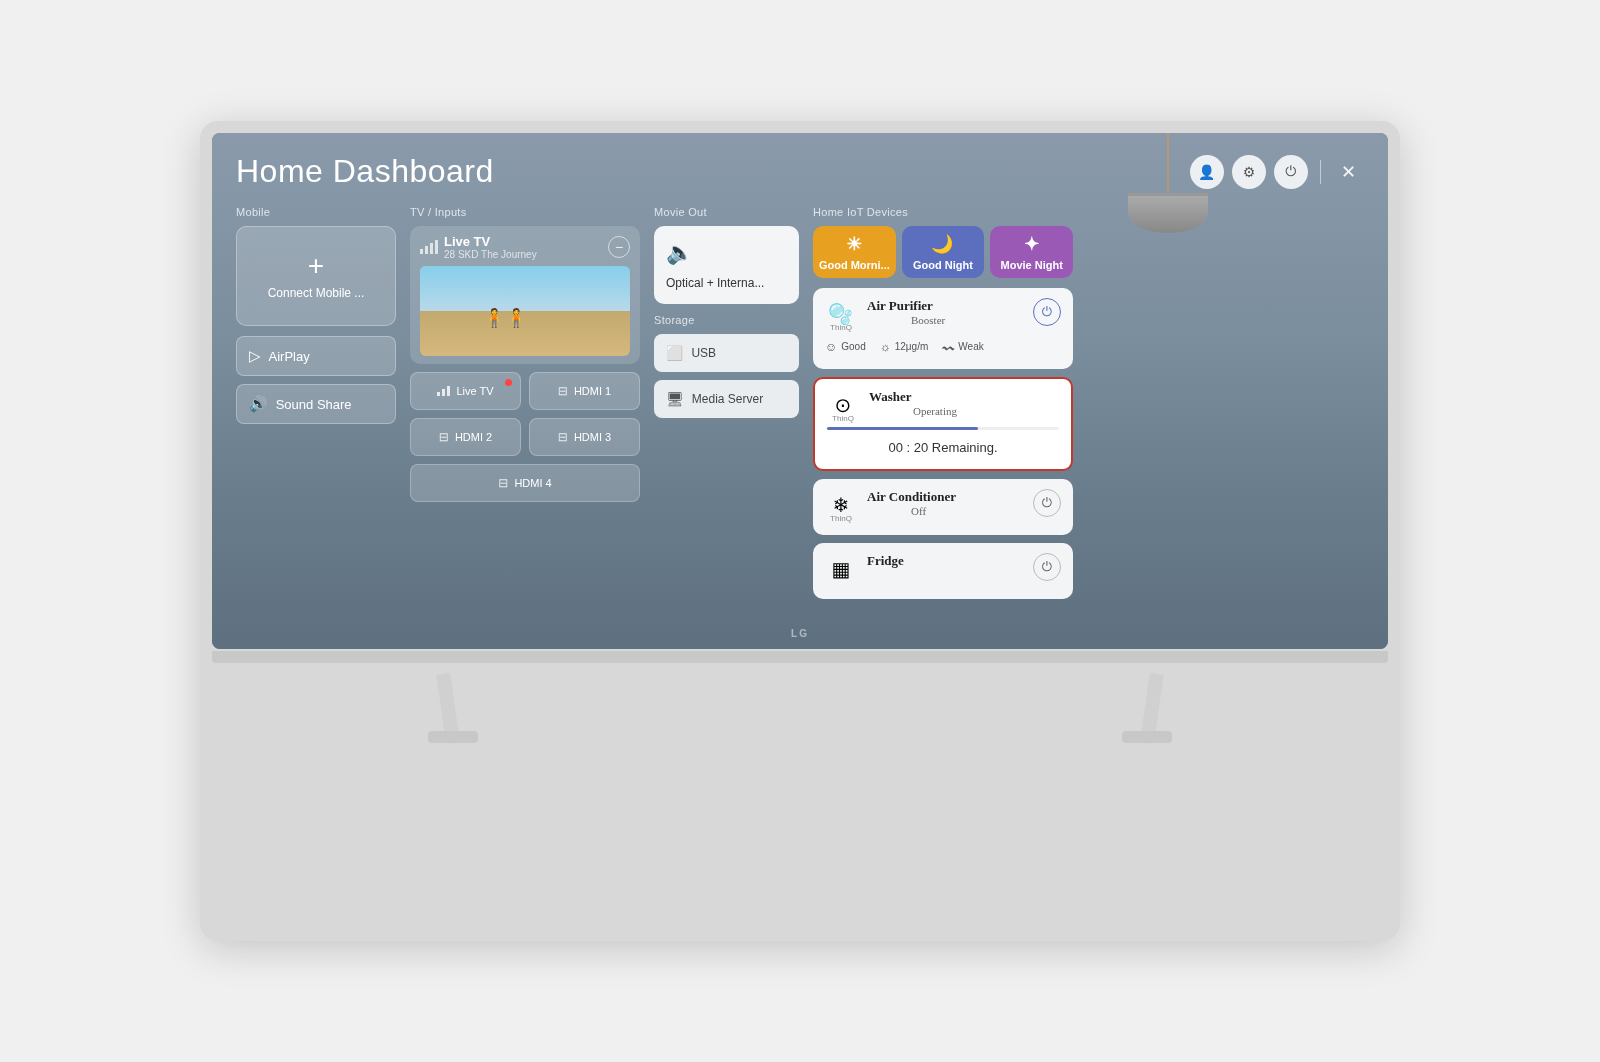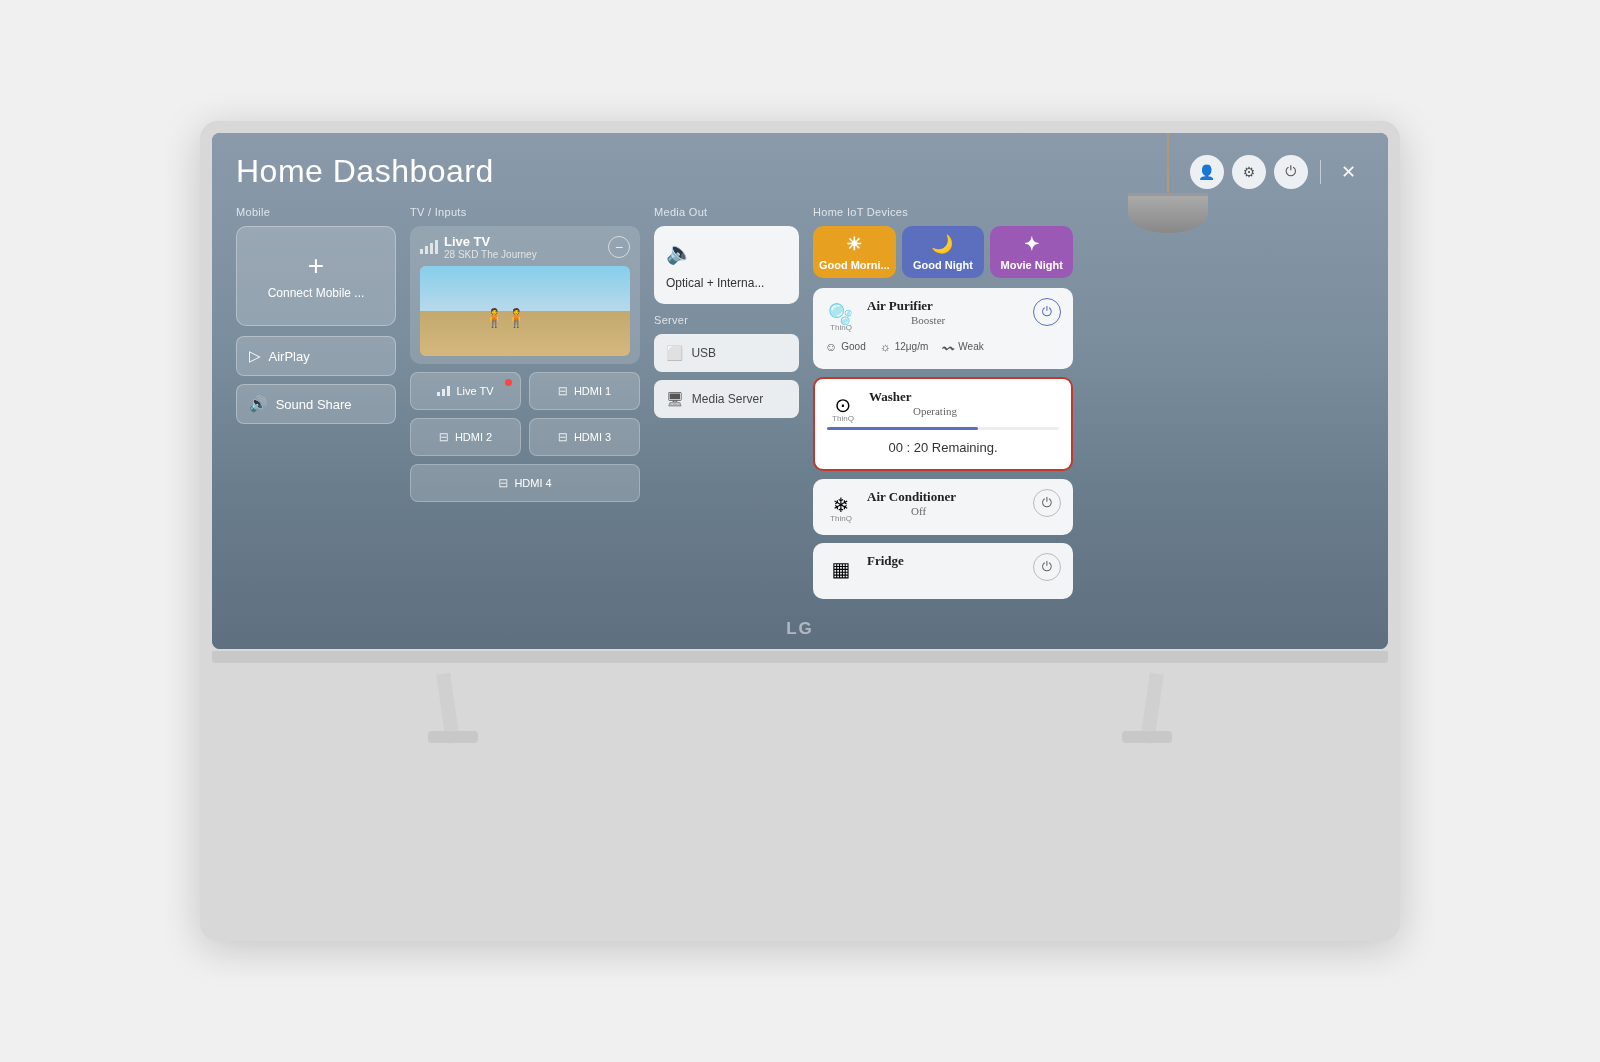--- a/index.html
+++ b/index.html
@@ -486,21 +486,21 @@
       transform-origin: bottom center;
       transform: translateX(-50%) rotate(8deg);
     }
 
     
     .lg-logo {
       position: absolute;
       bottom: 10px;
       left: 50%;
       transform: translateX(-50%);
-      font-size: 17px;
+      font-size: 10px;
       font-weight: bold;
       color: rgba(255,255,255,0.5);
       letter-spacing: 2px;
     }
 
     .tv-bottom-bar {
       width: 100%;
       height: 12px;
       background: #c8c8c8;
       margin-top: 2px;
@@ -609,28 +609,28 @@
           </div>
           <div class="input-row">
             <div class="input-btn">
               <span class="hdmi-icon">⊟</span>
               <span>HDMI 4</span>
             </div>
           </div>
         </div>
 
         <div class="col col-sound">
-          <div class="col-label">Media Out</div>
+          <div class="col-label">Movie Out</div>
           <div class="sound-card">
             <span class="sound-icon">🔈</span>
             <span class="sound-label">Optical + Interna...</span>
           </div>
 
           <div class="storage-section">
-            <div class="col-label">Server</div>
+            <div class="col-label">Storage</div>
             <div class="storage-btn">
               <span class="storage-icon">⬜</span>
               <span>USB</span>
             </div>
             <div class="storage-btn">
               <span class="storage-icon">🖥</span>
               <span>Media Server</span>
             </div>
           </div>
         </div>

